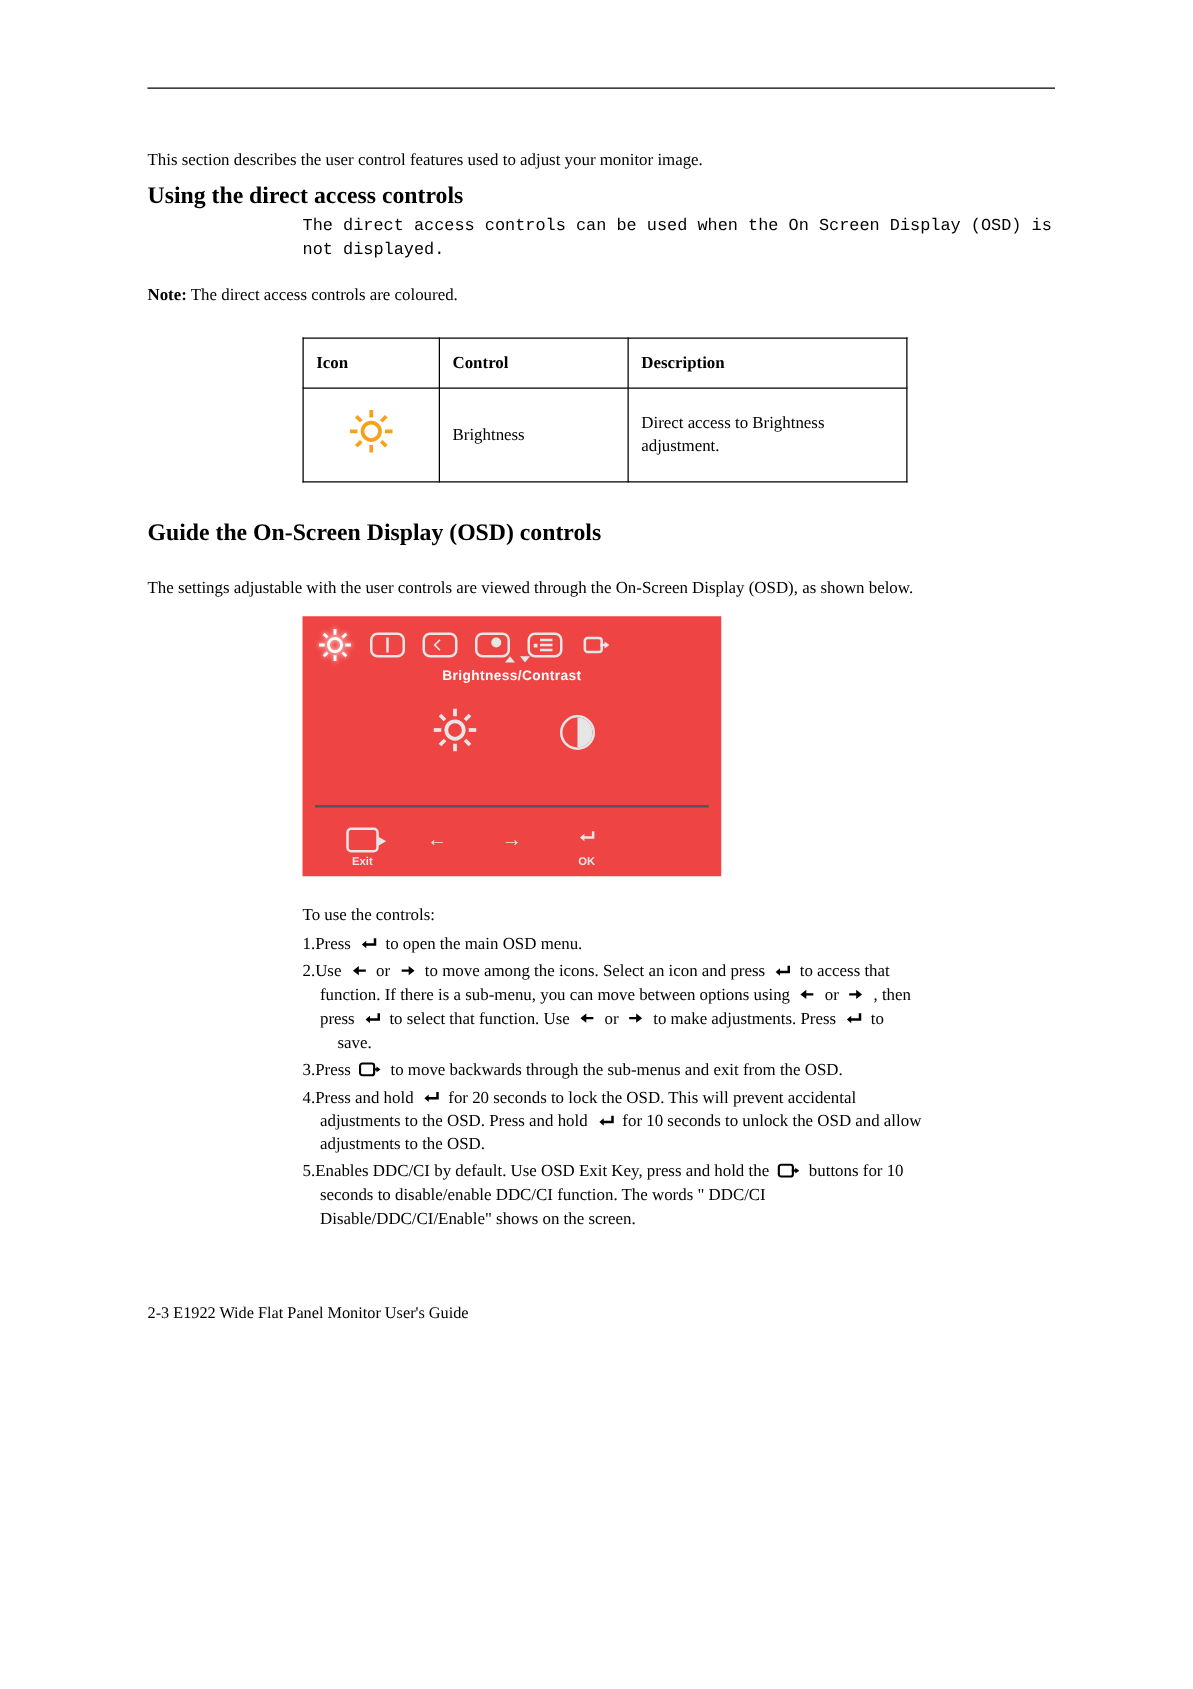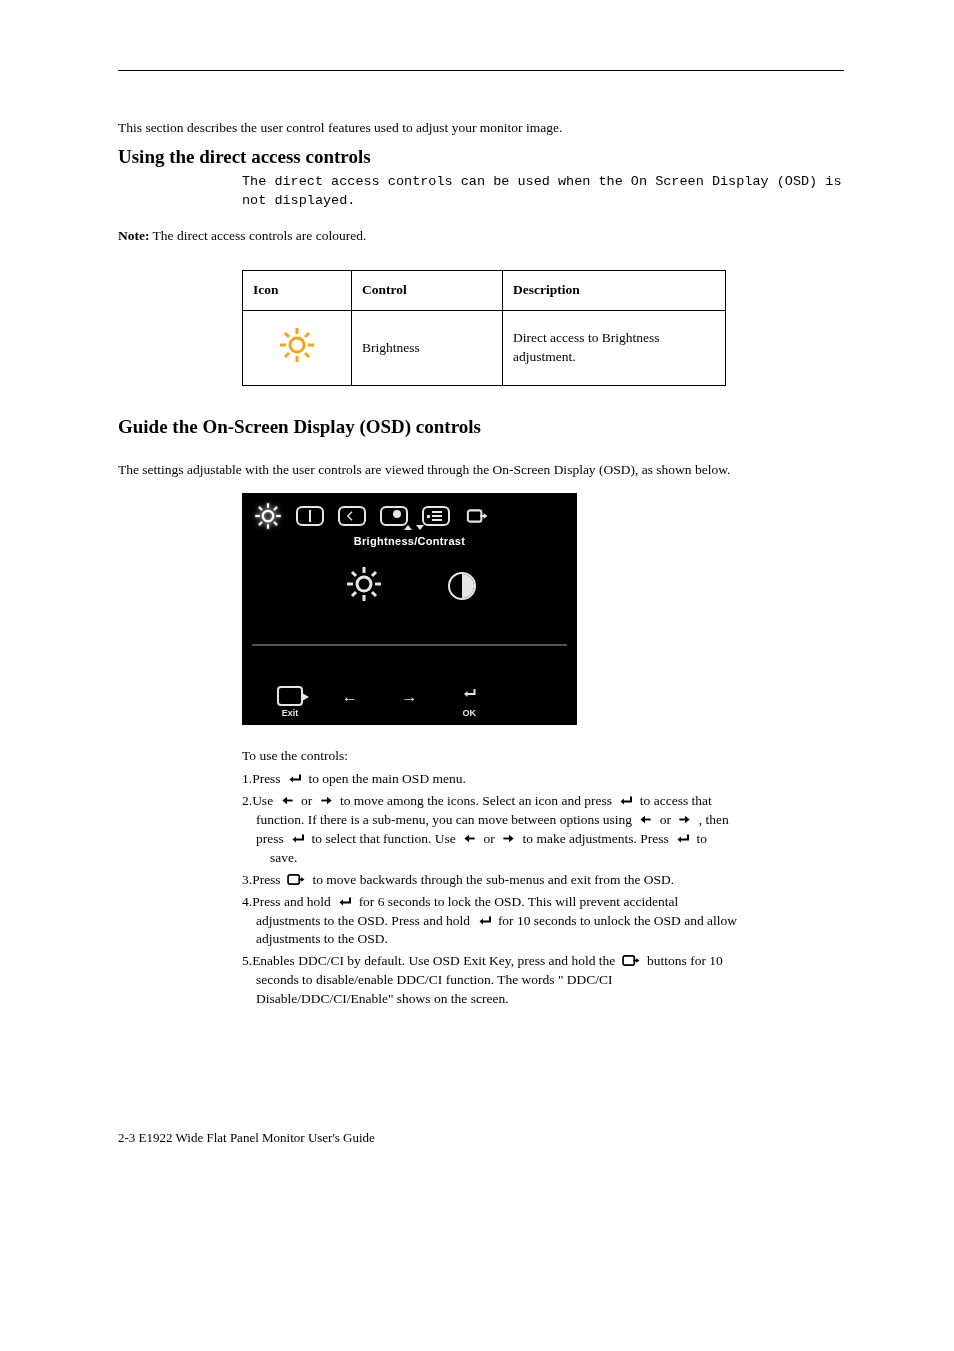--- a/index.html
+++ b/index.html
@@ -19,21 +19,21 @@
     h2.sect { font-family: "Book Antiqua", Palatino, serif; font-weight: bold; font-size: 19px; margin: 0 0 3px 0; }
     h2.sect-big { font-family: "Book Antiqua", Palatino, serif; font-weight: bold; font-size: 19px; margin: 28px 0 20px 0; }
     .note { margin: 16px 0 24px 0; }
     .note b { font-weight: bold; }
     table.controls { border-collapse: collapse; margin-left: 124px; width: 484px; }
     table.controls th, table.controls td { border: 1px solid #000; padding: 10px 10px; text-align: left; vertical-align: middle; }
     table.controls th { font-weight: bold; font-size: 13.5px; }
     table.controls td.iconcell { width: 96px; text-align: center; padding: 14px 6px; }
     table.controls td.ctrlcell { width: 130px; }
     .para { margin: 0 0 10px 0; }
-    .osd { margin: 14px 0 22px 124px; width: 335px; height: 232px; background:#000000; color:#fff; font-family: Arial, sans-serif; position:relative; }
+    .osd { margin: 14px 0 22px 124px; width: 335px; height: 208px; background:#ef4444; color:#fff; font-family: Arial, sans-serif; position:relative; }
     .osd-toprow { display:flex; align-items:center; padding: 10px 10px 0 10px; gap:10px; }
     .osd-icon { width:32px; height:26px; display:flex; align-items:center; justify-content:center; }
     .osd-rounded { border:2px solid #e6e6e6; border-radius:6px; width:28px; height:20px; box-sizing:border-box; display:flex; align-items:center; justify-content:center; }
     .glow { filter: drop-shadow(0 0 2px #fff); }
     .tri-row { display:flex; gap:4px; justify-content:center; margin:-4px 0 0 8px; }
     .tri-up { width:0;height:0;border-left:4px solid transparent;border-right:4px solid transparent;border-bottom:5px solid #e6e6e6; }
     .tri-down { width:0;height:0;border-left:4px solid transparent;border-right:4px solid transparent;border-top:5px solid #e6e6e6; }
     .bctitle { color:#fff; font-size:11px; font-weight:bold; text-align:center; letter-spacing:0.3px; margin-top:4px; }
     .osd-mid { display:flex; justify-content:center; gap:64px; margin-top:14px; }
     .big-sun { width:40px; height:40px; }
@@ -45,21 +45,21 @@
     .bot-exit-icon { width:22px; height:16px; border:2px solid #e6e6e6; border-radius:4px; margin:0 auto; position:relative; }
     .bot-exit-icon::after { content:""; position:absolute; right:-8px; top:5px; width:0;height:0;border-top:4px solid transparent;border-bottom:4px solid transparent;border-left:7px solid #e6e6e6; }
     .arrow-l, .arrow-r { font-size:16px; color:#e6e6e6; font-weight:bold; }
     .bot-label { font-size:9px; color:#e6e6e6; font-weight:bold; margin-top:1px; }
     ol.steps { list-style:none; padding:0; margin:0 0 0 124px; counter-reset: step; }
     .touse { margin-left:124px; margin-bottom:4px; }
     ol.steps > li { position:relative; padding-left:14px; margin:0 0 3px 0; text-indent:-14px; }
     .inline-icon { display:inline-block; vertical-align:-3px; margin:0 2px; }
     .inline-icon svg { display:block; }
     .save-indent { margin-left:14px; text-indent:0; }
-    .footer { margin-top: 120px; font-size: 13px; }
+    .footer { margin-top: 56px; font-size: 13px; }
   </style>
 </head>
 <body>
 
 <svg width="0" height="0" style="position:absolute">
   <defs>
     <g id="enter-icon">
       <path d="M14 3 L14 8 L5 8" fill="none" stroke="currentColor" stroke-width="2"></path>
       <path d="M7 5 L3.5 8 L7 11 Z" fill="currentColor"></path>
     </g>
@@ -251,21 +251,21 @@
     <div class="save-indent">save.</div>
   </li>
   <li>
     <span>3.Press </span><span class="inline-icon"><svg width="21" height="15" viewBox="0 0 22 16">
           <use href="#exit-icon"></use>
         </svg></span><span> to move backwards through the sub-menus and exit from the OSD.</span>
   </li>
   <li>
     <span>4.Press and hold </span><span class="inline-icon"><svg width="17" height="15" viewBox="0 0 17 14">
           <use href="#enter-icon"></use>
-        </svg></span><span> for 6 seconds to lock the OSD. This will prevent accidental</span><br>
+        </svg></span><span> for 20 seconds to lock the OSD. This will prevent accidental</span><br>
     <span>adjustments to the OSD. Press and hold </span><span class="inline-icon"><svg width="17" height="15" viewBox="0 0 17 14">
           <use href="#enter-icon"></use>
         </svg></span><span> for 10 seconds to unlock the OSD and allow</span><br>
     <span>adjustments to the OSD.</span>
   </li>
   <li>
     <span>5.Enables DDC/CI by default. Use OSD Exit Key, press and hold the </span><span class="inline-icon"><svg width="21" height="15" viewBox="0 0 22 16">
           <use href="#exit-icon"></use>
         </svg></span><span> buttons for 10</span><br>
     <span>seconds to disable/enable DDC/CI function. The words " DDC/CI</span><br>

